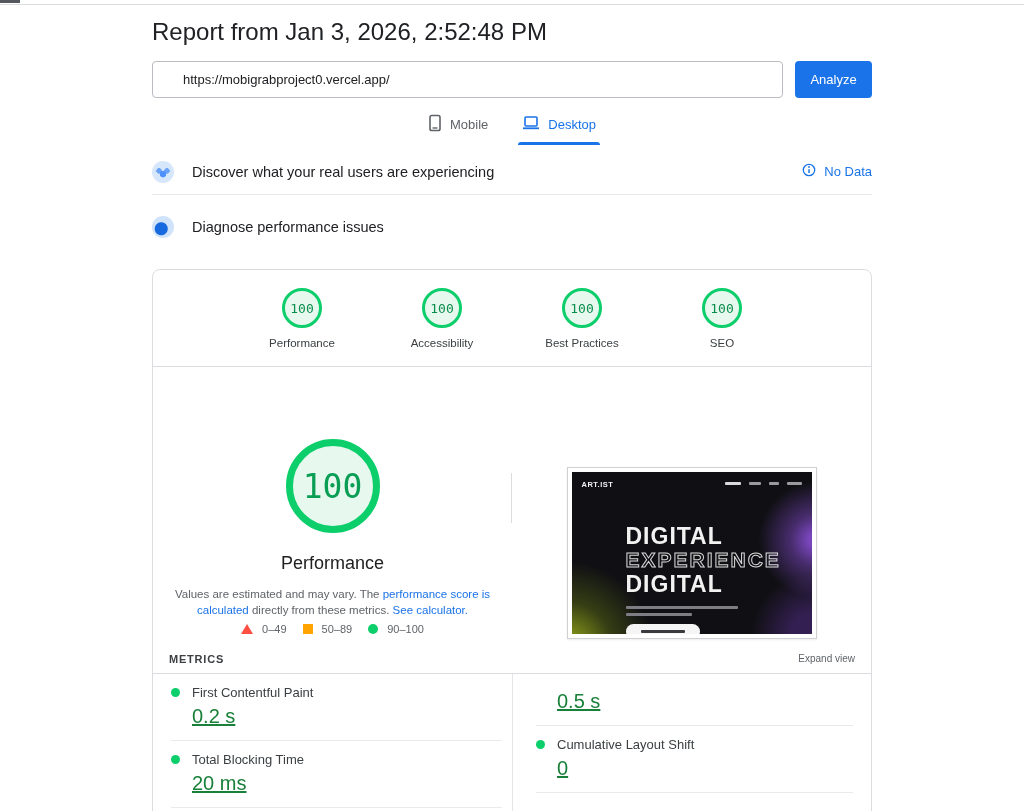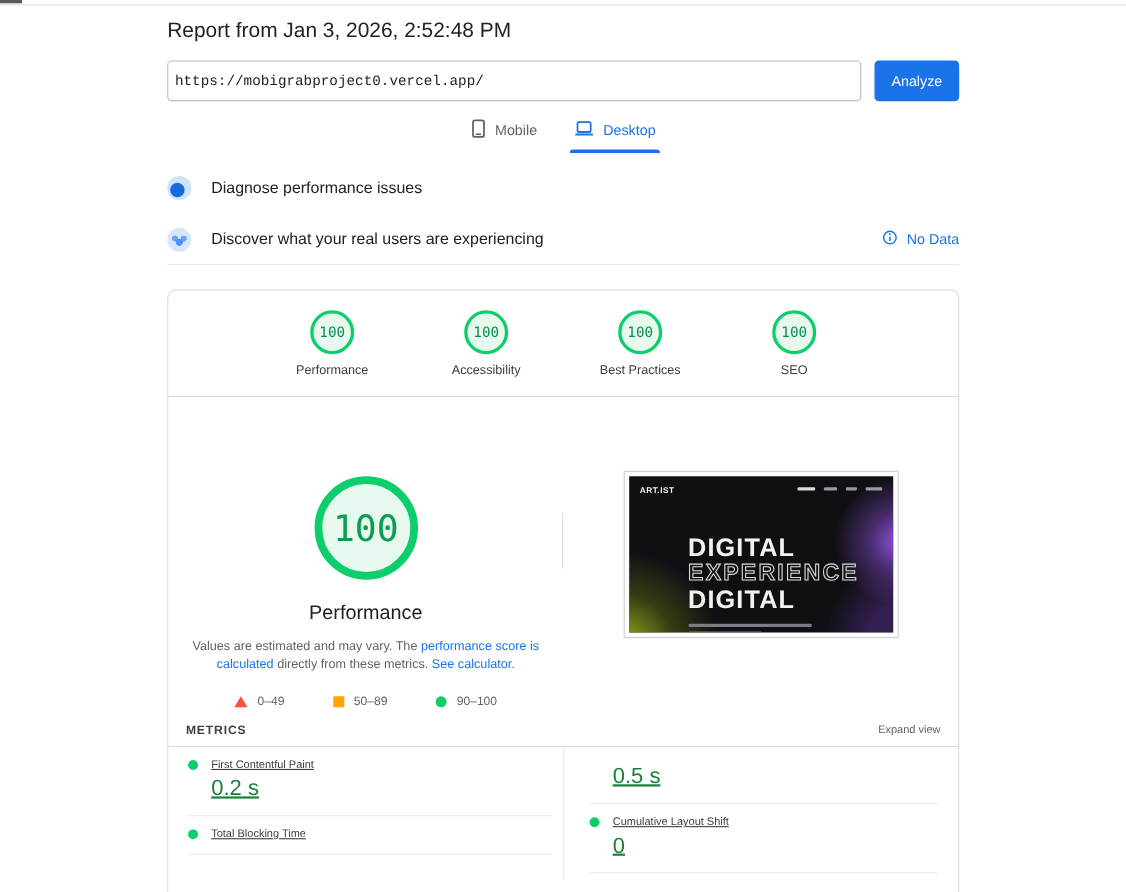--- a/index.html
+++ b/index.html
@@ -3,25 +3,25 @@
 <meta charset="utf-8">
 <style>
   * { margin:0; padding:0; box-sizing:border-box; }
   html,body { width:1024px; height:811px; overflow:hidden; background:#ffffff;
     font-family:"Liberation Sans", sans-serif; color:#202124; }
   .top-sliver { position:absolute; top:0; left:0; width:20px; height:3px; background:#55585c; }
   .top-line { position:absolute; top:4px; left:0; width:1024px; height:1px; background:#dadce0; }
 
   .content { position:absolute; left:152px; top:5px; width:720px; }
 
-  .report-title { margin-top:13px; font-size:19px; font-weight:400; color:#202124; }
+  .report-title { margin-top:13px; font-size:24px; font-weight:400; color:#202124; }
 
   .analyze-row { margin-top:15px; display:flex; gap:12px; }
   .url-input { flex:1; height:37px; border:1px solid #b9bcc1; border-radius:4px;
-    padding:0 6px; font-size:13px; color:#202124; font-family:Liberation Mono, monospace; outline:none; }
+    padding:0 30px; font-size:13px; color:#202124; font-family:Liberation Sans, sans-serif; outline:none; }
   .analyze-btn { width:77px; height:37px; background:#1a73e8; color:#fff; border:none;
     border-radius:4px; font-size:13px; font-weight:500; cursor:pointer; font-family:"Liberation Sans",sans-serif; }
 
   .tabs { margin-top:16px; display:flex; justify-content:center; gap:34px; }
   .tab { display:flex; align-items:center; gap:8px; font-size:13px; font-weight:500;
     color:#5f6368; padding-bottom:10px; cursor:pointer; position:relative; }
   .tab.active { color:#1a73e8; }
   .tab.active::after { content:""; position:absolute; left:-4px; right:-4px; bottom:0;
     height:3px; background:#1a73e8; border-radius:3px 3px 0 0; }
 
@@ -53,29 +53,29 @@
   .col-right { width:50%; display:flex; justify-content:center; }
   .v-sep { position:absolute; right:0; top:106px; height:50px; width:1px; background:#dadce0; }
 
   .big-gauge { margin-top:72px; width:94px; height:94px; border-radius:50%;
     border:7px solid #0cce6b; background:#e7f8ee; display:flex; align-items:center; justify-content:center;
     font-family:"DejaVu Sans Mono", monospace; font-size:33px; color:#0a9e55; }
   .big-label { margin-top:20px; font-size:18px; color:#212121; }
   .gauge-caption { margin-top:12px; width:352px; text-align:center; font-size:11.5px;
     line-height:16px; color:#5f6368; }
   .gauge-caption a { color:#1a73e8; text-decoration:none; }
-  .legend { margin-top:20px; display:flex; gap:44px; align-items:center; }
+  .legend { margin-top:5px; display:flex; gap:16px; align-items:center; }
   .legend-item { display:flex; align-items:center; gap:9px; font-size:11px; color:#5f6368; }
   .tri { width:0; height:0; border-left:6px solid transparent; border-right:6px solid transparent;
     border-bottom:10px solid #ff4e42; }
   .sq { width:10px; height:10px; background:#ffa400; }
   .dot-g { width:10px; height:10px; border-radius:50%; background:#0cce6b; }
 
   
-  .thumb { margin-top:67px; width:250px; height:152px; background:#fff; border:1px solid #cfd1d4;
+  .thumb { margin-top:100px; width:250px; height:172px; background:#fff; border:1px solid #cfd1d4;
     padding:4px; box-shadow:0 1px 2px rgba(0,0,0,.08); }
   .shot { width:100%; height:100%; position:relative; overflow:hidden; background:
     radial-gradient(circle at 102% 42%, rgba(139,79,217,.85) 0 8px, rgba(139,79,217,.45) 26px, transparent 58px),
     radial-gradient(circle at -2% 108%, rgba(150,170,25,.8) 0 14px, rgba(110,130,20,.4) 45px, transparent 85px),
     radial-gradient(circle at 100% 100%, rgba(120,60,200,.35) 0 20px, transparent 60px),
     #101014; }
   .shot-logo { position:absolute; top:8px; left:10px; color:#f1f1f1; font-size:7.5px;
     font-weight:700; letter-spacing:.5px; }
   .shot-nav { position:absolute; top:10px; right:10px; display:flex; gap:8px; align-items:flex-start; }
   .shot-nav i { display:block; height:3px; background:#9a9aa0; border-radius:1px; }
@@ -97,21 +97,21 @@
   .metrics-divider { height:1px; background:#dadce0; }
   .metrics-grid { display:flex; position:relative; }
   .metrics-vsep { position:absolute; left:50%; top:0; bottom:0; width:1px; background:#e3e5e8; }
   .mcol { width:50%; }
   .mcol.left { padding:0 10px 0 18px; }
   .mcol.right { padding:0 18px 0 24px; }
   .metric { padding:11px 0 12px 0; border-bottom:1px solid #e8eaed; }
   .metric.last { border-bottom:none; }
   .metric-top { display:flex; align-items:center; gap:12px; }
   .metric-dot { width:9px; height:9px; border-radius:50%; background:#0cce6b; flex:0 0 auto; }
-  .metric-name { font-size:10px; color:#3c4043;text-decoration:underline; }
+  .metric-name { font-size:13px; color:#3c4043; }
   .metric-value { margin-left:21px; margin-top:5px; font-size:20px; color:#188038;text-decoration:underline; }
 </style>
 </head>
 <body>
 
 <div class="top-sliver"></div>
 <div class="top-line"></div>
 
 <div class="content">
 
@@ -134,40 +134,40 @@
     </div>
     <div class="tab active">
       <span>
         <svg width="18" height="16" viewBox="0 0 18 16">
             <rect x="3" y="2" width="12" height="9" rx="1" fill="none" stroke="#1a73e8" stroke-width="1.6"></rect>
             <line x1="1" y1="13.3" x2="17" y2="13.3" stroke="#1a73e8" stroke-width="1.8"></line>
           </svg>
       </span>
       <span>Desktop</span>
     </div>
-  </div>
-
-  <div class="section-row no-border">
-    <span class="circle-icon lh-ic"></span>
-    <span class="section-title">Diagnose performance issues</span>
   </div>
 
   <div class="section-row">
     <span class="circle-icon crux-ic"></span>
     <span class="section-title">Discover what your real users are experiencing</span>
     <span class="section-right">
       <span>
         <svg width="14" height="14" viewBox="0 0 14 14">
             <circle cx="7" cy="7" r="5.7" fill="none" stroke="#1a73e8" stroke-width="1.3"></circle>
             <line x1="7" y1="6.2" x2="7" y2="10" stroke="#1a73e8" stroke-width="1.5"></line>
             <circle cx="7" cy="4" r="0.9" fill="#1a73e8"></circle>
           </svg>
       </span>
       <span>No Data</span>
     </span>
+  </div>
+
+  <div class="section-row no-border">
+    <span class="circle-icon lh-ic"></span>
+    <span class="section-title">Diagnose performance issues</span>
   </div>
 
   <div class="card">
 
     <div class="cats">
       <div class="cat">
         <div class="cat-gauge">100</div>
         <div class="cat-label">Performance</div>
       </div>
       <div class="cat">
@@ -249,20 +249,21 @@
             <span class="metric-dot"></span>
             <span class="metric-name">First Contentful Paint</span>
           </div>
           <div class="metric-value">0.2 s</div>
         </div>
         <div class="metric">
           <div class="metric-top">
             <span class="metric-dot"></span>
             <span class="metric-name">Total Blocking Time</span>
           </div>
+          <div class="metric-value">20 ms</div>
         </div>
         <div class="metric last">
           
           
         </div>
       </div>
       <div class="mcol right">
         <div class="metric">
           <div class="metric-value">0.5 s</div>
         </div>

